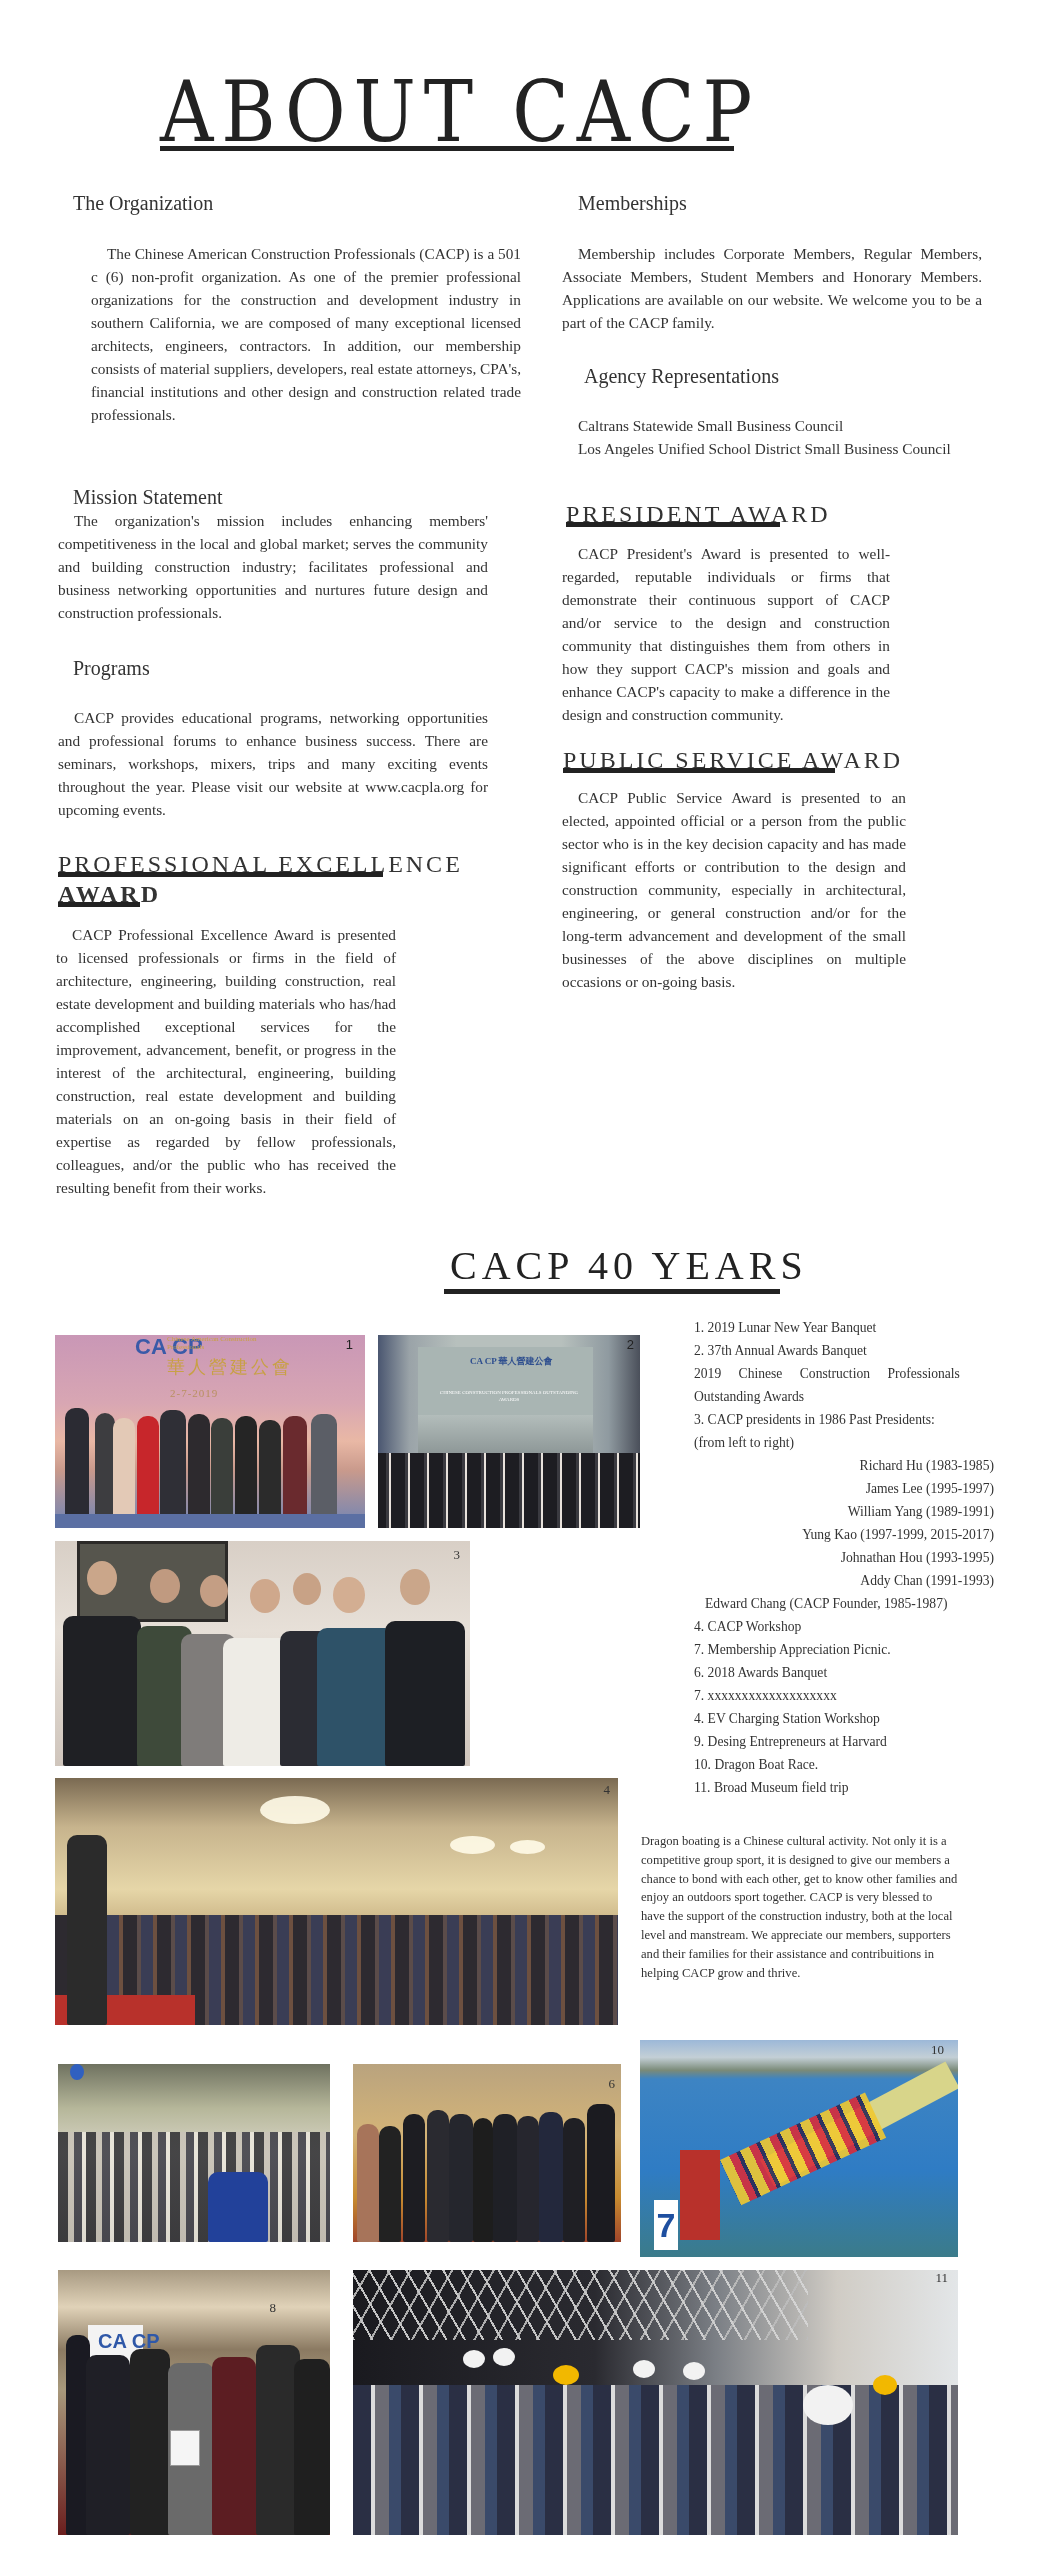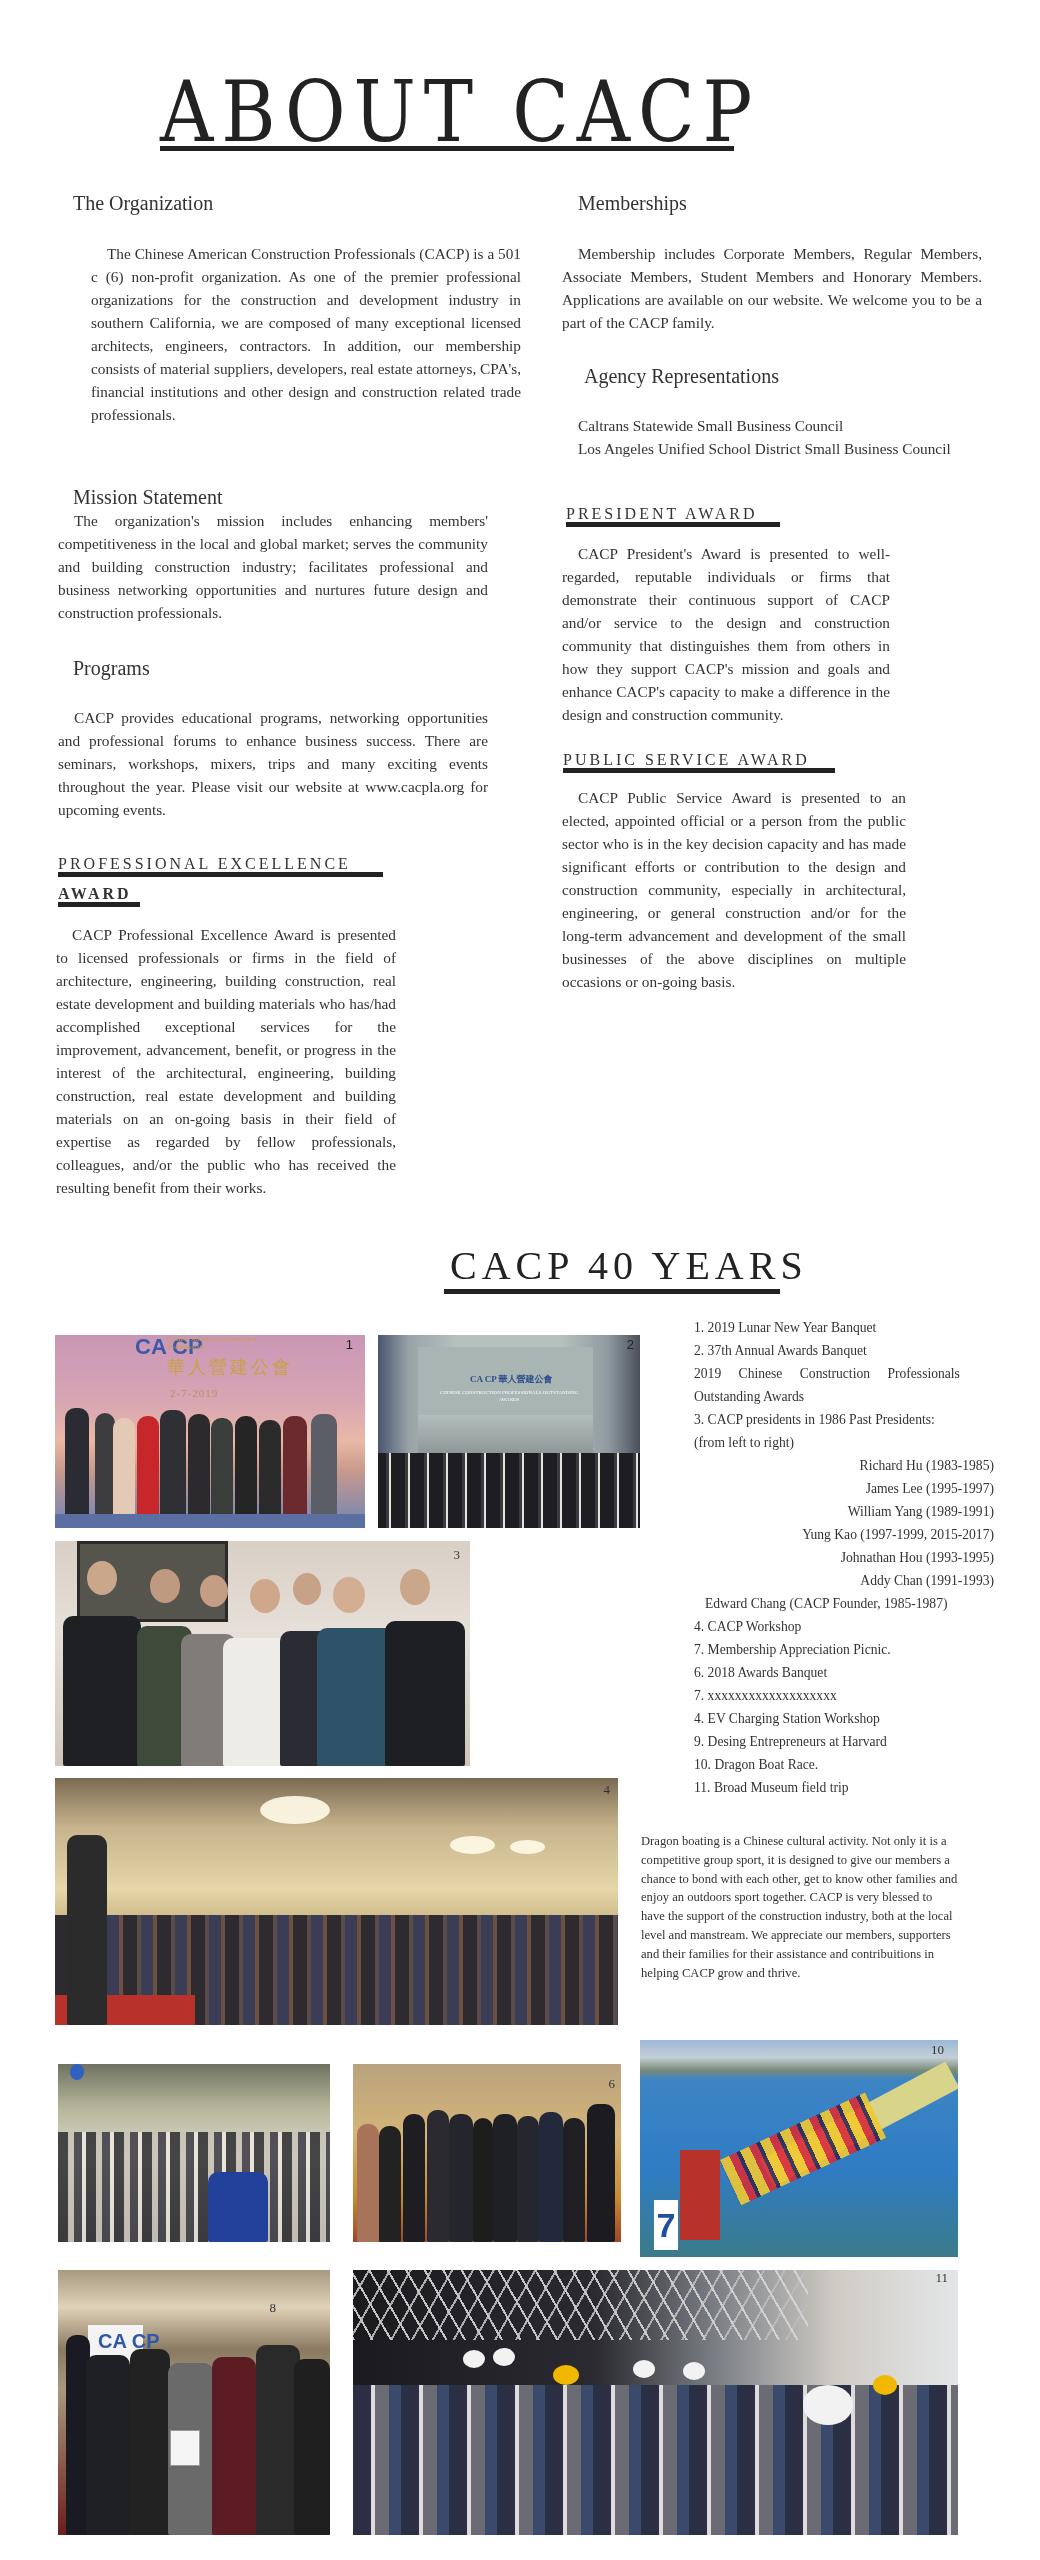--- a/index.html
+++ b/index.html
@@ -6,21 +6,21 @@
   body { width:1040px; height:2560px; position:relative; overflow:hidden;
          font-family:"Liberation Serif","DejaVu Serif",serif; color:#2a2a2a; }
   .abs { position:absolute; }
   .main-title { left:160px; top:70px; width:578px; text-align:center;
     font-size:84px; letter-spacing:9px; color:#222; line-height:1; font-weight:normal;
     font-family:"DejaVu Serif","Liberation Serif",serif; transform:scaleX(0.88); transform-origin:left top; white-space:nowrap; }
   .main-rule { left:160px; top:146px; width:574px; height:5px; background:#222; }
   .h-sub { font-size:20px; color:#333; }
   .body-text { font-size:15.3px; line-height:23px; text-align:justify; color:#333; }
   .body-text p { margin:0; text-indent:16px; }
-  .caps-h { font-size:16px; letter-spacing:3px; color:#333; text-transform:uppercase; line-height:28px; }
+  .caps-h { font-size:24px; letter-spacing:3px; color:#333; text-transform:uppercase; line-height:28px; }
   .caps-rule { height:5px; background:#222; }
   .list { font-size:13.6px; line-height:23px; color:#333; }
   .list div { white-space:nowrap; }
   .list .ind { padding-left:14px;text-align:right; }
   .list .ind2 { padding-left:11px; }
   .small-text { font-size:12.6px; line-height:18.8px; color:#333; }
   .photo { position:absolute; overflow:hidden; }
   .photo .num { position:absolute; font-size:13px; color:#222; font-family:"Liberation Sans",sans-serif; }
   .photo .num.serif { font-family:"Liberation Serif",serif; color:#333; }
   .person { position:absolute; bottom:0; border-radius:10px 10px 2px 2px; }
@@ -122,21 +122,21 @@
   <div class="person" style="left:180px;width:22px;height:112px;background:#252525;"></div>
   <div class="person" style="left:204px;width:22px;height:108px;background:#2b2b2b;"></div>
   <div class="person" style="left:228px;width:24px;height:112px;background:#6a2a2e;"></div>
   <div class="person" style="left:256px;width:26px;height:114px;background:#5b5e66;"></div>
   <div class="abs" style="left:0;right:0;bottom:0;height:14px;background:#5b6fa3;"></div>
   <div class="num" style="right:12px;top:2px;">1</div>
 </div>
 
 <div class="photo" style="left:378px;top:1335px;width:262px;height:193px;background:linear-gradient(90deg,#4a5670 0%,#9aa3a8 12%,#b7c0bd 30%,#b7c0bd 70%,#8f9aa0 88%,#4a4f5a 100%);">
   <div class="abs" style="left:40px;top:12px;width:175px;height:108px;background:#a9b5b3;"></div>
-  <div class="abs" style="left:92px;top:20px;font-size:9px;color:#2f4f8f;font-weight:bold;margin-top:18px;">CA CP 華人營建公會</div>
+  <div class="abs" style="left:92px;top:20px;font-size:9px;color:#2f4f8f;font-weight:bold;">CA CP 華人營建公會</div>
   <div class="abs" style="left:56px;top:54px;width:150px;font-size:5px;color:#ffffff;text-align:center;line-height:7px;">CHINESE CONSTRUCTION PROFESSIONALS OUTSTANDING AWARDS</div>
   <div class="abs" style="left:40px;top:80px;width:175px;height:40px;background:linear-gradient(0deg,#8c9696,#b3bdbb);"></div>
   <div class="abs" style="left:0;right:0;bottom:0;height:75px;background:repeating-linear-gradient(90deg,#1d1d22 0 8px,#3a3a40 8px 11px,#e8e2dc 11px 13px,#1d1d22 13px 19px);"></div>
   <div class="num" style="right:6px;top:2px;">2</div>
 </div>
 
 <div class="photo" style="left:55px;top:1541px;width:415px;height:225px;background:linear-gradient(180deg,#d8cfc6 0%,#e7e0d8 40%,#cfc5bc 100%);">
   <div class="abs" style="left:22px;top:0;width:145px;height:75px;background:#56554d;border:3px solid #2c2a28;"></div>
   <div class="person" style="left:8px;width:78px;height:150px;background:#1f2024;"></div>
   <div class="person" style="left:82px;width:55px;height:140px;background:#3e4a3a;"></div>

